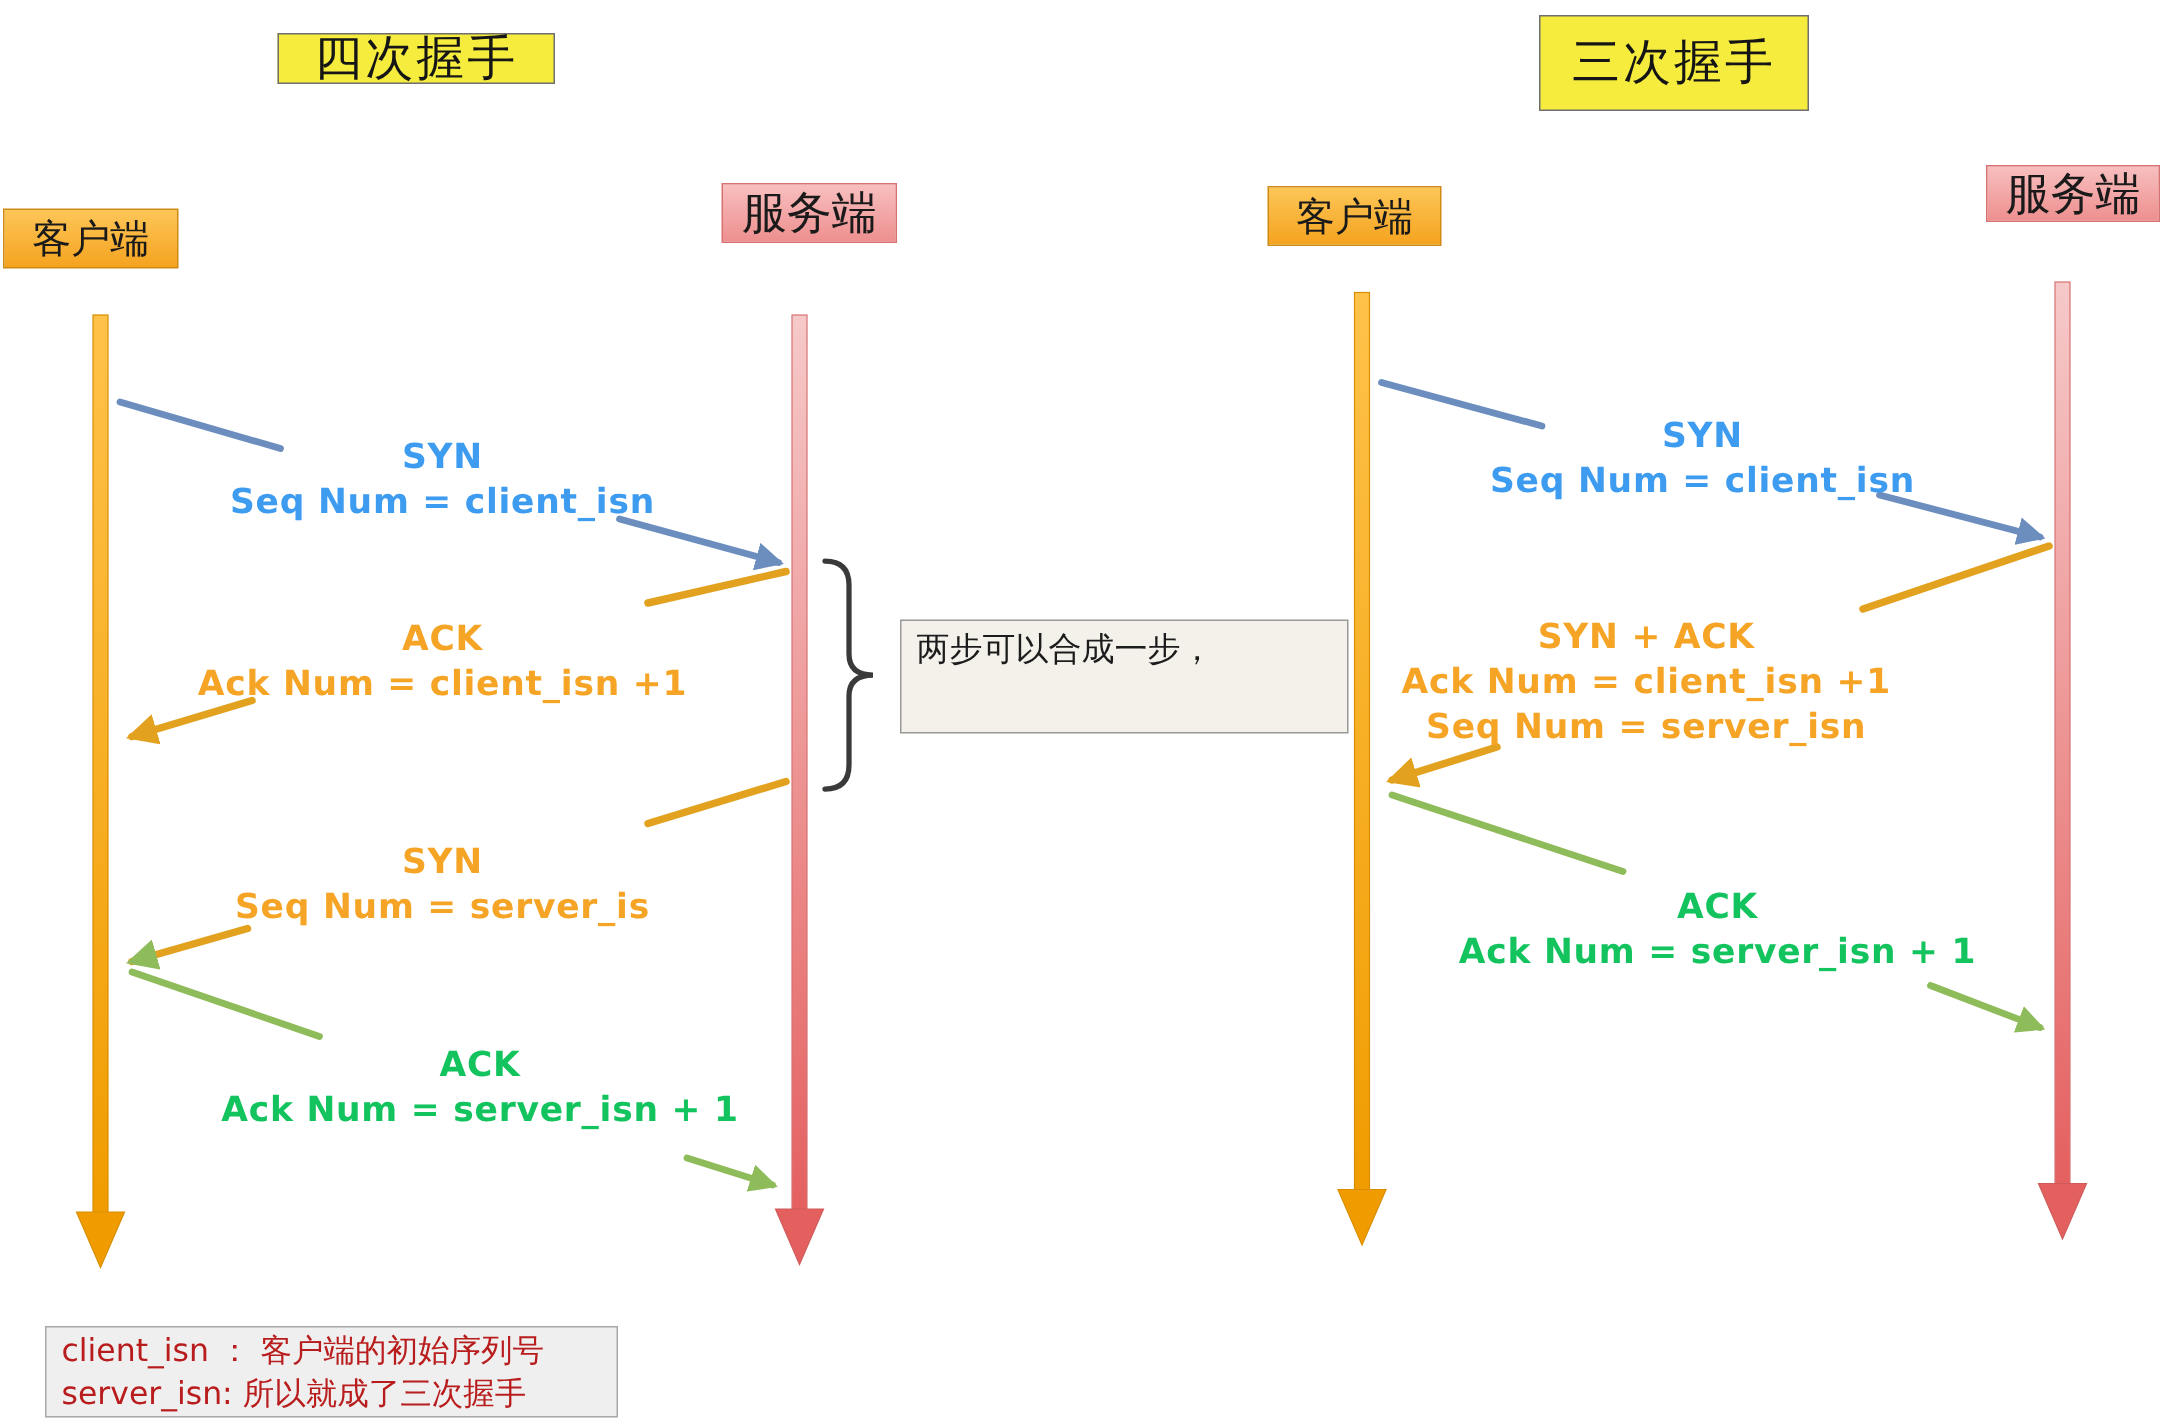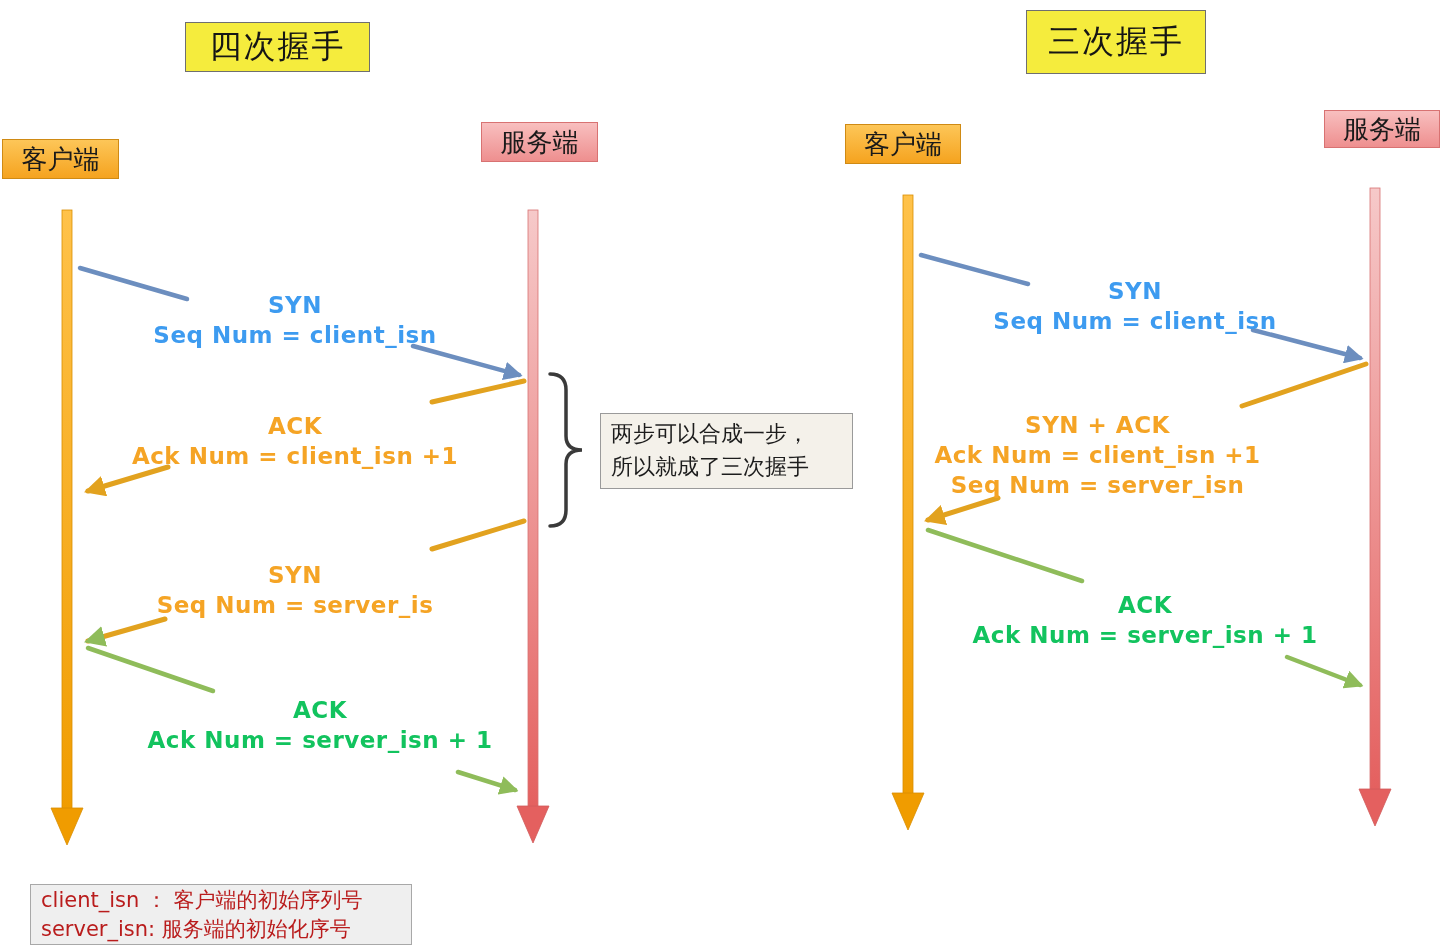--- a/index.html
+++ b/index.html
@@ -41,21 +41,21 @@
   .client-box {
     background: linear-gradient(to bottom, #fdc658, #f5a31f);
     border: 1px solid #cf8a14;
     font-size: 26px;
     color: #1a1a1a;
   }
 
   .server-box {
     background: linear-gradient(to bottom, #f8bfbf, #ee8f8f);
     border: 1px solid #d87272;
-    font-size: 26px;
+    font-size: 30px;
     color: #1a1a1a;
   }
 
   .msg {
     position: absolute;
     text-align: center;
     font-size: 23px;
     font-weight: 600;
     line-height: 30px;
     letter-spacing: 0.5px;
@@ -153,21 +153,21 @@
       <line x1="1253" y1="330" x2="1360" y2="358" stroke="#6c8ebf" stroke-width="4.5" marker-end="url(#arrowBlue)"></line>
 
       <line x1="1366" y1="364" x2="1242" y2="406" stroke="#e2a21f" stroke-width="5"></line>
       <line x1="998" y1="498" x2="928" y2="520" stroke="#e2a21f" stroke-width="5" marker-end="url(#arrowOrange)"></line>
 
       <line x1="928" y1="530" x2="1082" y2="581" stroke="#8fbc5a" stroke-width="4.5"></line>
       <line x1="1287" y1="657" x2="1360" y2="685" stroke="#8fbc5a" stroke-width="4.5" marker-end="url(#arrowGreen)"></line>
     </g>
   </svg>
 
-  <div class="box title-box" style="left:185px; top:22px; width:185px; height:50px;">四次握手</div>
+  <div class="box title-box" style="left:185px; top:22px; width:185px; height:34px;">四次握手</div>
   <div class="box title-box" style="left:1026px; top:10px; width:180px; height:64px;">三次握手</div>
 
   <div class="box client-box" style="left:2px; top:139px; width:117px; height:40px;">客户端</div>
   <div class="box server-box" style="left:481px; top:122px; width:117px; height:40px;">服务端</div>
 
   <div class="box client-box" style="left:845px; top:124px; width:116px; height:40px;">客户端</div>
   <div class="box server-box" style="left:1324px; top:110px; width:116px; height:38px;">服务端</div>
 
   <div class="msg blue" style="left:140px; top:290px; width:310px;">
     <div>SYN</div>
@@ -179,37 +179,36 @@
   </div>
   <div class="msg orange" style="left:140px; top:560px; width:310px;">
     <div>SYN</div>
     <div>Seq Num = server_is</div>
   </div>
   <div class="msg green" style="left:140px; top:695px; width:360px;">
     <div>ACK</div>
     <div>Ack Num = server_isn + 1</div>
   </div>
 
-  <div class="note-box" style="left:600px; top:413px; width:253px; height:76px;">
+  <div class="note-box" style="left:600px; top:413px; width:299px; height:76px;">
     <div>两步可以合成一步，</div>
-    <div>所以就成了三次握手</div>
   </div>
 
   <div class="msg blue" style="left:985px; top:276px; width:300px;">
     <div>SYN</div>
     <div>Seq Num = client_isn</div>
   </div>
   <div class="msg orange" style="left:920px; top:410px; width:355px;">
     <div>SYN + ACK</div>
     <div>Ack Num =  client_isn +1</div>
     <div>Seq Num = server_isn</div>
   </div>
   <div class="msg green" style="left:965px; top:590px; width:360px;">
     <div>ACK</div>
     <div>Ack Num = server_isn + 1</div>
   </div>
 
   <div class="legend-box" style="left:30px; top:884px; width:382px; height:61px;">
     <div>client_isn ：  客户端的初始序列号</div>
-    <div>server_isn:   服务端的初始化序号</div>
+    <div>server_isn:   所以就成了三次握手</div>
   </div>
 
 </div>
 
 </body></html>

